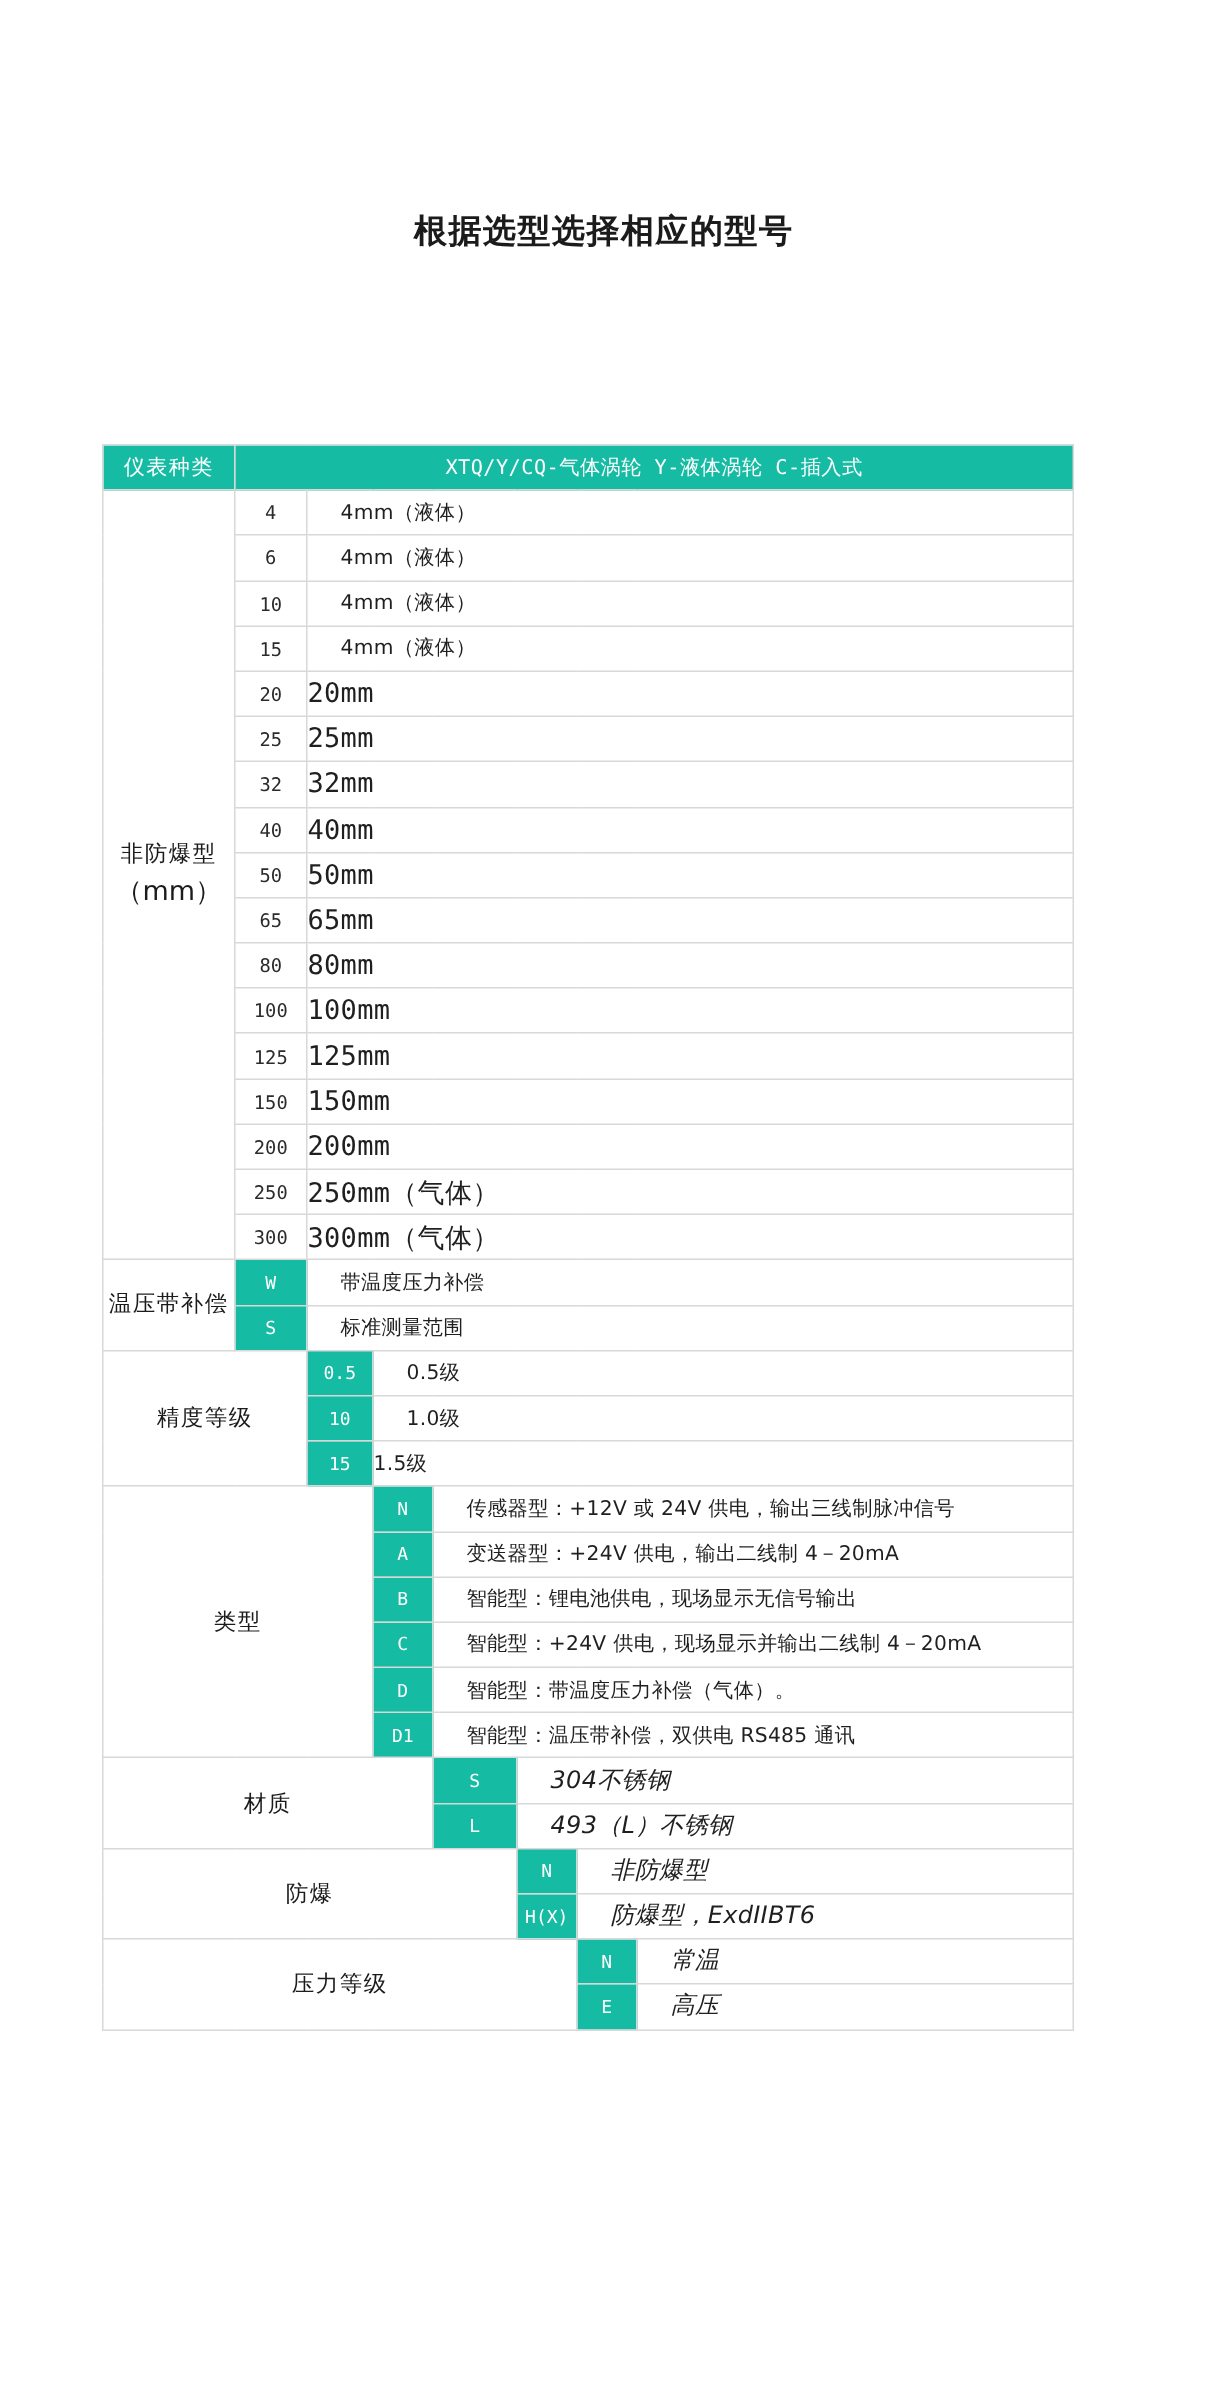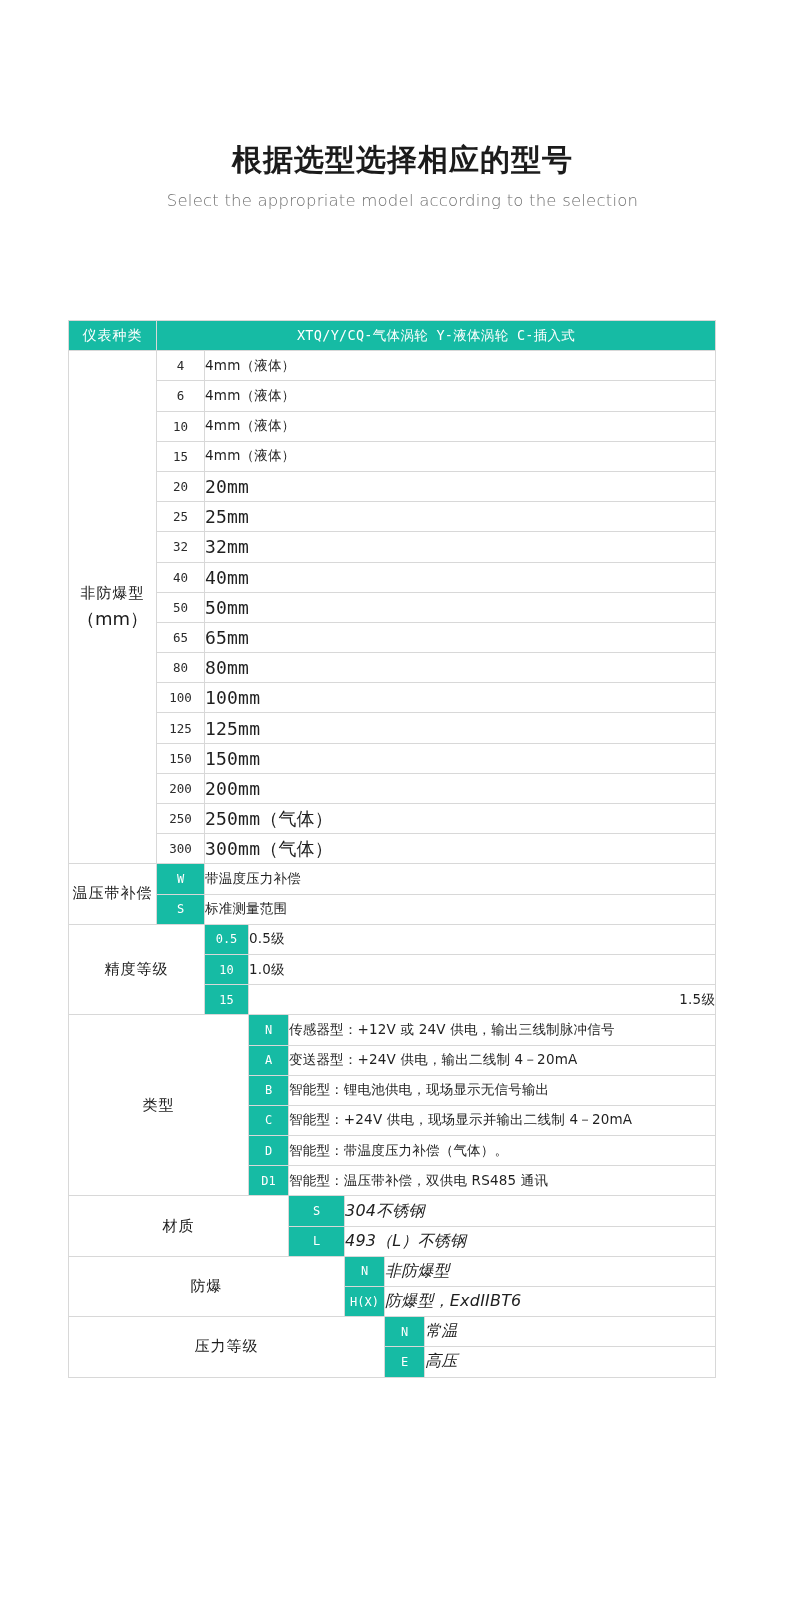--- a/index.html
+++ b/index.html
@@ -18,39 +18,39 @@
     position: relative;
     width: 805px;
     height: 1600px;
   }
   .header {
     text-align: center;
     padding-top: 140px;
   }
   .title-cn {
     font-family: "Liberation Serif", serif;
-    font-size: 30px;
+    font-size: 22px;
     font-weight: bold;
     color: #1b1b1b;
     letter-spacing: 1px;
     line-height: 1.3;
   }
   .title-en {
     margin-top: 12px;
     font-size: 16.5px;
     color: #6f6f6f;
     letter-spacing: 0.2px;
     font-family: "DejaVu Sans", sans-serif;
     font-weight: 300;
   }
 
   .table-wrap {
     position: absolute;
     left: 68px;
-    top: 320px;
+    top: 296px;
     width: 647px;
   }
   table.spec {
     border-collapse: collapse;
     width: 647px;
     table-layout: fixed;
   }
   table.spec td {
     border: 1px solid #d8d8d8;
     padding: 0;
@@ -101,38 +101,38 @@
   .desc-cell {
     padding-left: 13px;
     font-size: 18px;
     font-family: "DejaVu Sans Mono", monospace;
     color: #1f1f1f;
     letter-spacing: 0.2px;
   }
   .desc-cell.cn {
     font-family: "DejaVu Sans", sans-serif;
     font-size: 13.5px;
+    padding-left: 22px;
   }
   .desc-cell.center {
-    text-align: right;
-    padding-left: 16px;
+    text-align: left;
+    padding-left: 0;
   }
   .desc-cell.big {
     font-size: 16px;
     font-style: italic;
   }
 </style>
 </head>
 <body>
 
 <div class="page">
 
   <div class="header">
     <div class="title-cn">根据选型选择相应的型号</div>
-    <div class="title-en">Select the appropriate model according to the selection</div>
   </div>
 
   <div class="table-wrap">
     <table class="spec">
       <colgroup>
         <col style="width:88px">
         <col style="width:48px">
         <col style="width:44px">
         <col style="width:40px">
         <col style="width:56px">

